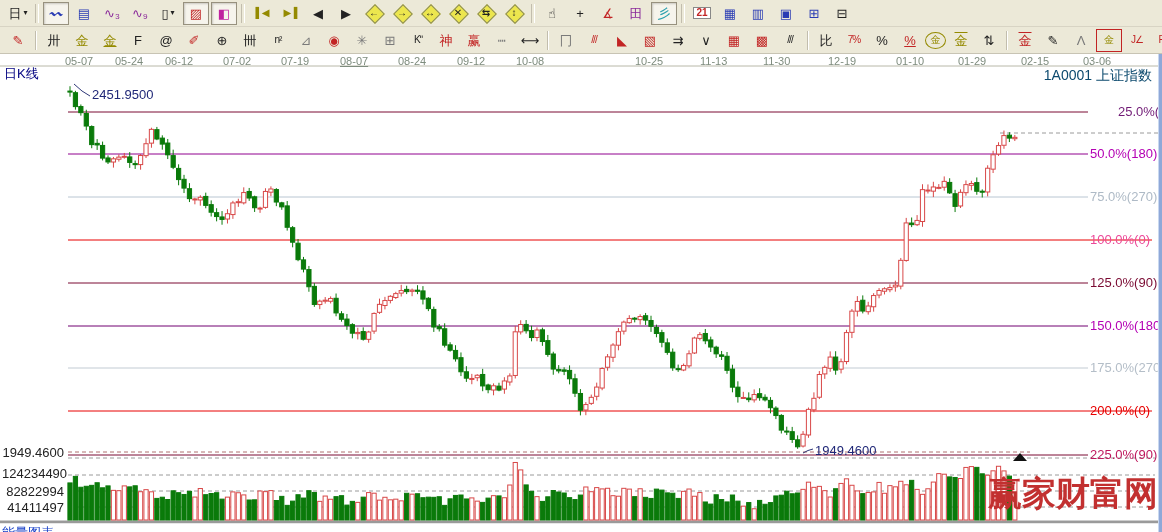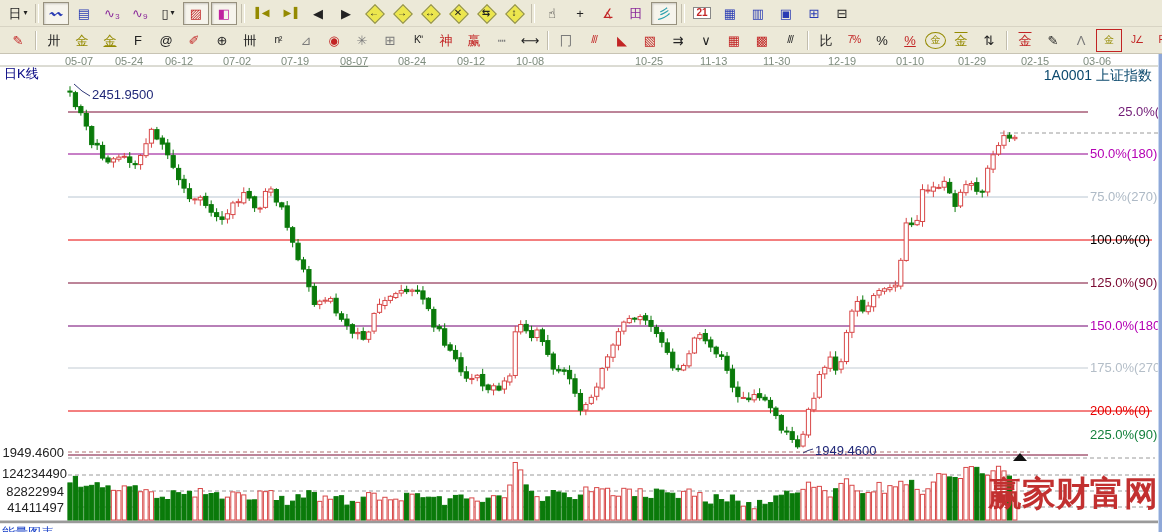--- a/index.html
+++ b/index.html
@@ -715,26 +715,26 @@
       <span class="lbl date-lbl" style="left: 828px; top: 1px;">12-19</span>
       <span class="lbl date-lbl" style="left: 896px; top: 1px;">01-10</span>
       <span class="lbl date-lbl" style="left: 958px; top: 1px;">01-29</span>
       <span class="lbl date-lbl" style="left: 1021px; top: 1px;">02-15</span>
       <span class="lbl date-lbl" style="left: 1083px; top: 1px;">03-06</span>
     </div>
   <div id="levels">
       <span class="lbl lvl-lbl" style="left: 1090px; top: 50px; color: #701a75; margin-left: 28px;">25.0%(90)</span>
       <span class="lbl lvl-lbl" style="left: 1090px; top: 92px; color: rgb(180, 0, 180);">50.0%(180)</span>
       <span class="lbl lvl-lbl" style="left: 1090px; top: 135px; color: rgb(174, 186, 198);">75.0%(270)</span>
-      <span class="lbl lvl-lbl" style="left: 1090px; top: 178px; color: #000000;">100.0%(0)</span>
+      <span class="lbl lvl-lbl" style="left: 1090px; top: 178px; color: #ec4899;">100.0%(0)</span>
       <span class="lbl lvl-lbl" style="left: 1090px; top: 221px; color: rgb(122, 10, 50);">125.0%(90)</span>
       <span class="lbl lvl-lbl" style="left: 1090px; top: 264px; color: rgb(180, 0, 180);">150.0%(180)</span>
       <span class="lbl lvl-lbl" style="left: 1090px; top: 306px; color: rgb(180, 190, 200);">175.0%(270)</span>
       <span class="lbl lvl-lbl" style="left: 1090px; top: 349px; color: rgb(232, 0, 0);">200.0%(0)</span>
-      <span class="lbl lvl-lbl" style="left: 1090px; top: 373px; color: #15803d;">225.0%(90)</span>
+      <span class="lbl lvl-lbl" style="left: 1090px; top: 393px; color: #be185d;">225.0%(90)</span>
     </div>
   <div id="scales">
       <span class="lbl scale-lbl" style="left: 2px; top: 391px;">1949.4600</span>
       <span class="lbl scale-lbl" style="left: 2px; top: 412px;">124234490</span>
       <span class="lbl scale-lbl" style="left: 2px; top: 430px;">82822994</span>
       <span class="lbl scale-lbl" style="left: 2px; top: 446px;">41411497</span>
     </div>
   <span class="lbl" id="period-lbl">日K线</span>
   <span class="lbl" id="symbol-lbl">
     <span>1A0001</span>

